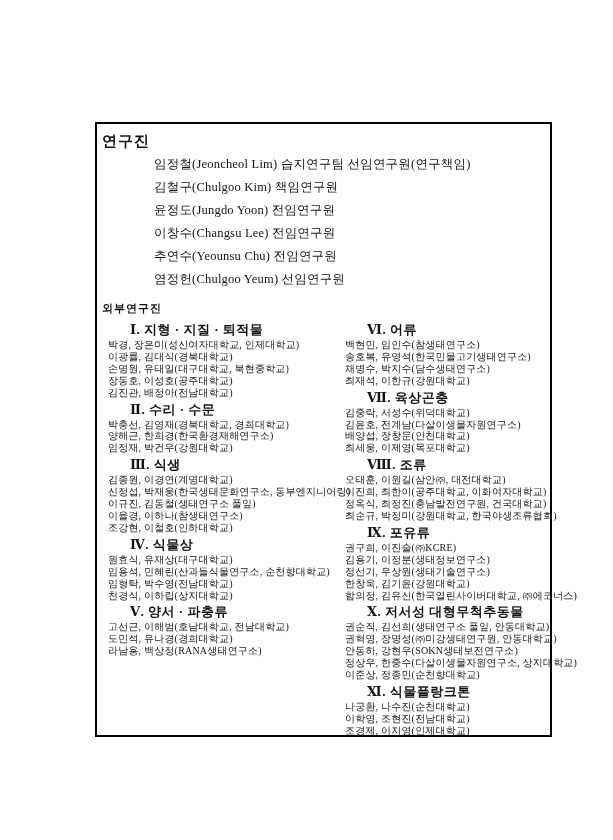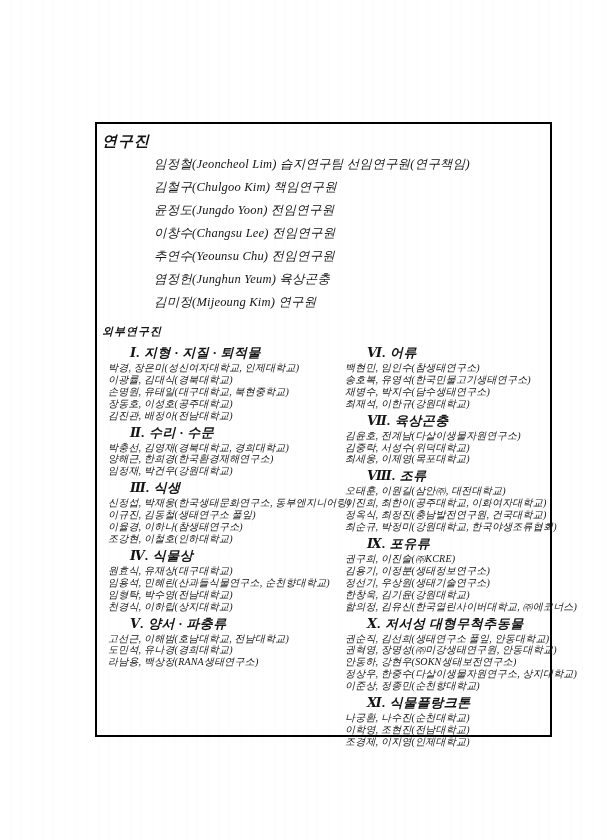--- a/index.html
+++ b/index.html
@@ -9,21 +9,20 @@
     font-family:"Liberation Serif","DejaVu Serif",serif;
     color:#141414;
     -webkit-font-smoothing:antialiased;
   }
   .page{
     position:relative;
     width:613px;height:840px;
     background:
       repeating-linear-gradient(90deg,#ffffff 0 9px,#fdfdfd 9px 11px);
     overflow:hidden;
-    font-style:italic;
   }
   .credits-box{
     position:absolute;
     left:95px;top:122px;
     width:453px;height:611px;
     border:2px solid #000;
     background:transparent;
     box-sizing:content-box;
     padding:0;
   }
@@ -81,22 +80,21 @@
   <div class="credits-box">
     <div class="box-inner">
 
       <div class="team-heading">연구진</div>
       <div class="team-list">
         <div class="team-line">임정철(Jeoncheol Lim) 습지연구팀 선임연구원(연구책임)</div>
         <div class="team-line">김철구(Chulgoo Kim) 책임연구원</div>
         <div class="team-line">윤정도(Jungdo Yoon) 전임연구원</div>
         <div class="team-line">이창수(Changsu Lee) 전임연구원</div>
         <div class="team-line">추연수(Yeounsu Chu) 전임연구원</div>
-        <div class="team-line">염정헌(Junghun Yeum) 육상곤충</div>
-        <div class="team-line">김미정(Mijeoung Kim) 연구원</div>
+        <div class="team-line">염정헌(Chulgoo Yeum) 선임연구원</div>
       </div>
 
       <div class="external-heading">외부연구진</div>
 
       <div class="columns">
 
         <div class="col-left">
 
           <div>
             <div class="sec-title">Ⅰ. 지형 · 지질 · 퇴적물</div>
@@ -109,20 +107,21 @@
 
           <div>
             <div class="sec-title">Ⅱ. 수리 · 수문</div>
             <div class="m-line">박충선, 김영재(경북대학교, 경희대학교)</div>
             <div class="m-line">양해근, 한희경(한국환경재해연구소)</div>
             <div class="m-line">임정재, 박건우(강원대학교)</div>
           </div>
 
           <div>
             <div class="sec-title">Ⅲ. 식생</div>
+            <div class="m-line">김종원, 이경연(계명대학교)</div>
             <div class="m-line">신정섭, 박재웅(한국생태문화연구소, 동부엔지니어링)</div>
             <div class="m-line">이규진, 김동철(생태연구소 풀잎)</div>
             <div class="m-line">이율경, 이하나(참생태연구소)</div>
             <div class="m-line">조강현, 이철호(인하대학교)</div>
           </div>
 
           <div>
             <div class="sec-title">Ⅳ. 식물상</div>
             <div class="m-line">원효식, 유재상(대구대학교)</div>
             <div class="m-line">임용석, 민혜린(산과들식물연구소, 순천향대학교)</div>
@@ -144,22 +143,23 @@
           <div>
             <div class="sec-title">Ⅵ. 어류</div>
             <div class="m-line">백현민, 임인수(참생태연구소)</div>
             <div class="m-line">송호복, 유영석(한국민물고기생태연구소)</div>
             <div class="m-line">채병수, 박지수(담수생태연구소)</div>
             <div class="m-line">최재석, 이한규(강원대학교)</div>
           </div>
 
           <div>
             <div class="sec-title">Ⅶ. 육상곤충</div>
+            <div class="m-line">김중락, 서성수(위덕대학교)</div>
             <div class="m-line">김윤호, 전계남(다살이생물자원연구소)</div>
-            <div class="m-line">김중락, 서성수(위덕대학교)</div>
+            <div class="m-line">배양섭, 장창문(인천대학교)</div>
             <div class="m-line">최세웅, 이제영(목포대학교)</div>
           </div>
 
           <div>
             <div class="sec-title">Ⅷ. 조류</div>
             <div class="m-line">오태훈, 이원길(삼안㈜, 대전대학교)</div>
             <div class="m-line">이진희, 최한이(공주대학교, 이화여자대학교)</div>
             <div class="m-line">정옥식, 최정진(충남발전연구원, 건국대학교)</div>
             <div class="m-line">최순규, 박정미(강원대학교, 한국야생조류협회)</div>
           </div>

